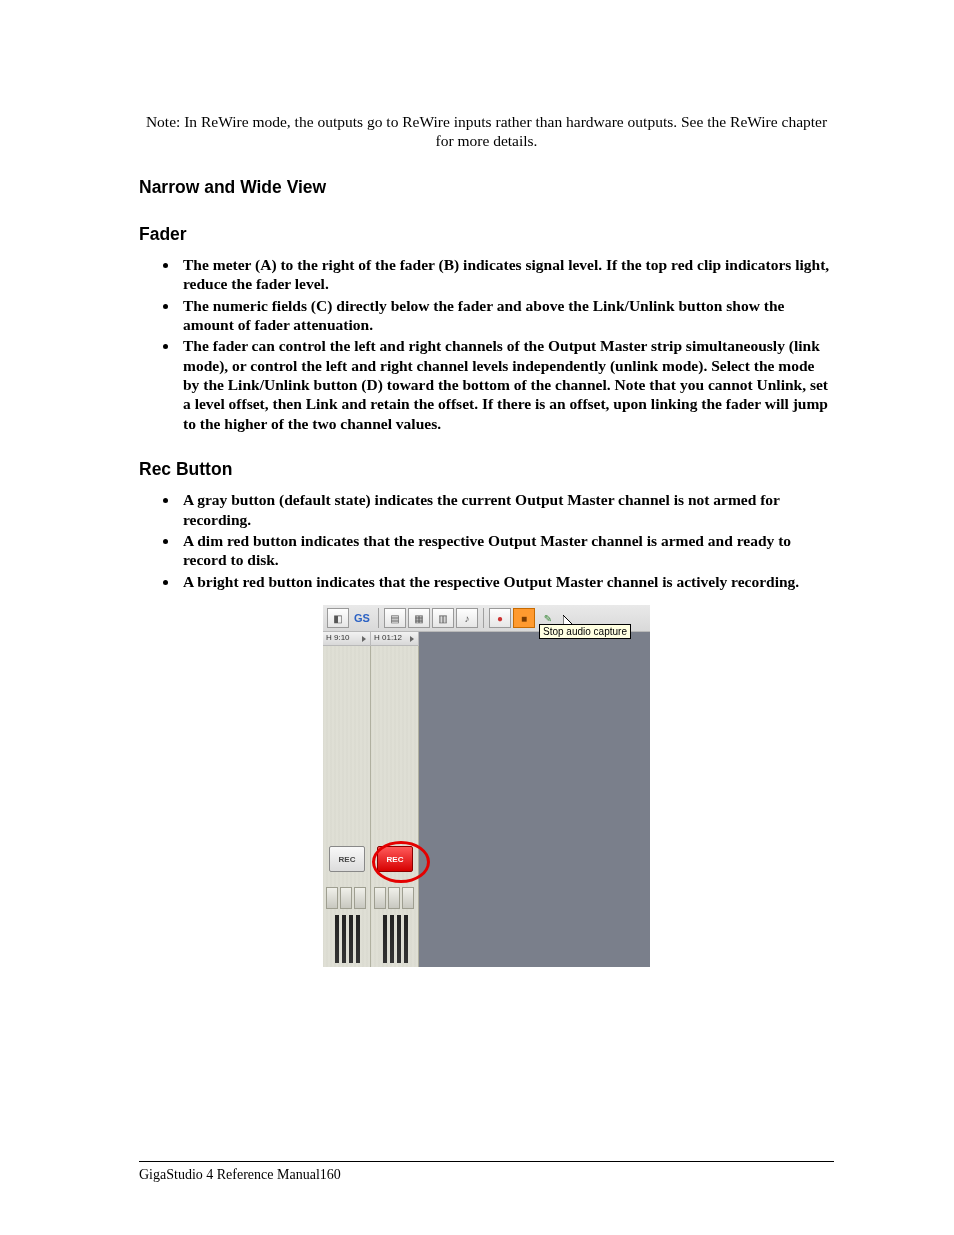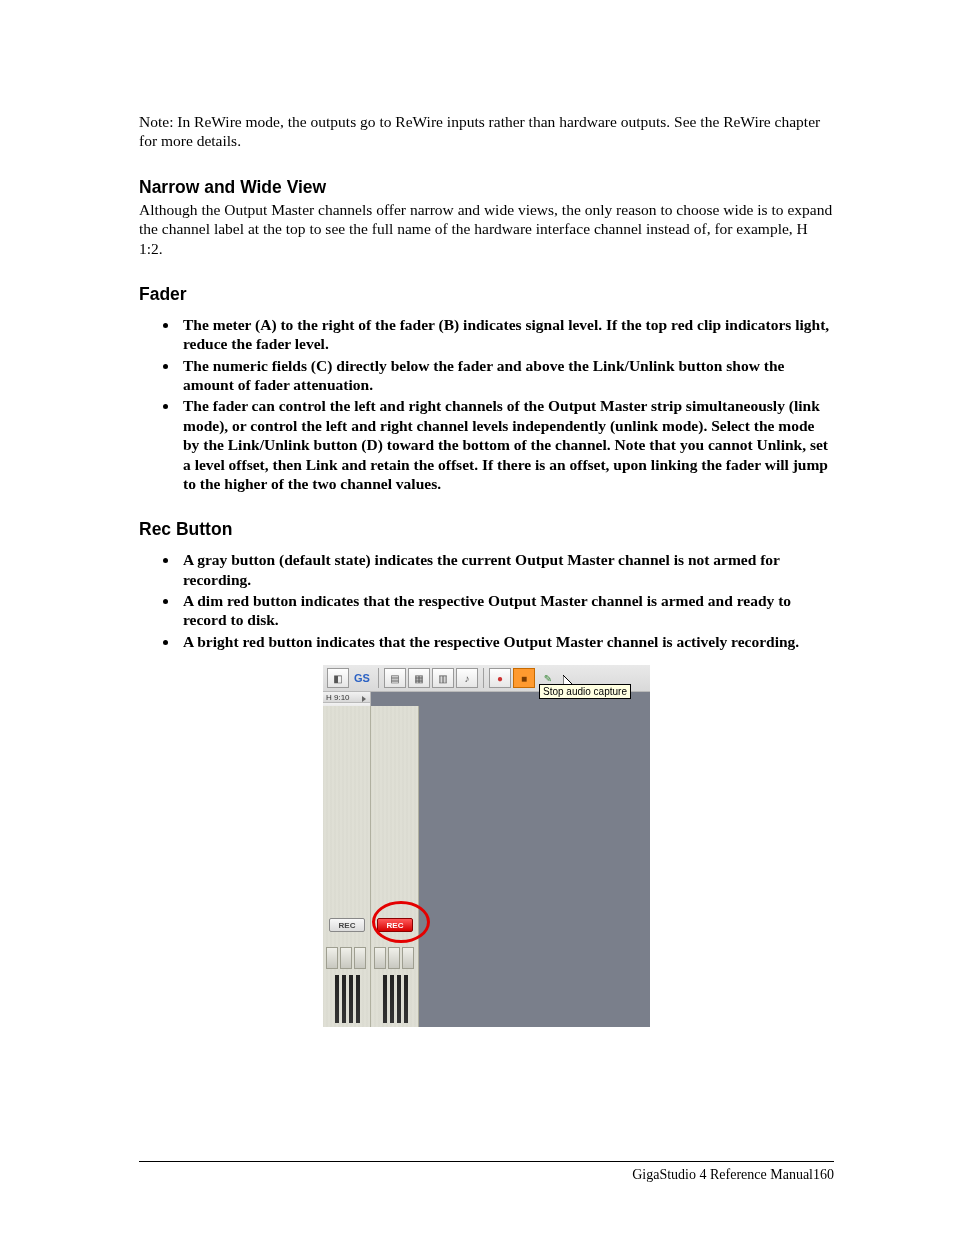--- a/index.html
+++ b/index.html
@@ -13,20 +13,21 @@
     width: 954px;
     height: 1235px;
     position: relative;
     box-sizing: border-box;
     padding: 112px 120px 0 139px;
   }
   .note, p {
     font-size: 15.5px;
     line-height: 1.25;
     margin: 0 0 4px 0;
+    text-align: center;
   }
   h3 {
     font-family: Futura, "Trebuchet MS", Arial, sans-serif;
     font-weight: 600;
     font-size: 17.5px;
     margin: 0 0 2px 0;
   }
   .section { margin-top: 26px; }
   ul {
     margin: 10px 0 0 0;
@@ -47,21 +48,21 @@
     right: 120px;
     bottom: 73px;
     border-top: 1px solid #000;
   }
   .footer {
     position: absolute;
     left: 139px;
     right: 120px;
     bottom: 52px;
     display: flex;
-    justify-content: flex-end;
+    justify-content: flex-start;
     font-size: 14px;
   }
 
   
   .figure {
     width: 327px;
     height: 362px;
     margin: 14px auto 0 auto;
     position: relative;
     background: #7a7f8b;
@@ -106,21 +107,20 @@
     position: absolute;
     top: 10px; left: 240px;
     width: 12px; height: 18px;
   }
 
   .chrow {
     position: absolute;
     top: 27px; left: 0;
     height: 14px;
     display: flex;
-    flex-direction: column;
   }
   .chlabel {
     width: 48px; height: 14px;
     background: linear-gradient(#f2f2f2,#d8d8d8);
     border-right: 1px solid #b9b9b9;
     border-bottom: 1px solid #b9b9b9;
     font-size: 8px; color: #333;
     box-sizing: border-box;
     padding: 1px 2px 0 3px;
     position: relative;
@@ -144,21 +144,21 @@
     border-right: 1px solid #b0b0a0;
     box-sizing: border-box;
   }
   .strip.s1 { left: 0; }
   .strip.s2 { left: 48px; }
 
   .recbtn {
     position: absolute;
     bottom: 95px;
     left: 6px;
-    width: 36px; height: 14px;
+    width: 36px; height: 26px;
     box-sizing: border-box;
     display: flex; align-items: center; justify-content: center;
     font-size: 8px; font-weight: bold;
     border: 1px solid;
     border-radius: 2px;
   }
   .recbtn.gray {
     background: linear-gradient(#f8f8f8,#dcdcdc);
     border-color: #888; color: #444;
   }
@@ -205,21 +205,20 @@
 </style>
 </head>
 <body>
 
 <div class="page">
 
   <p class="note">Note: In ReWire mode, the outputs go to ReWire inputs rather than hardware outputs. See the ReWire chapter for more details.</p>
 
   <div class="section">
     <h3>Narrow and Wide View</h3>
-    <p>Although the Output Master channels offer narrow and wide views, the only reason to choose wide is to expand the channel label at the top to see the full name of the hardware interface channel instead of, for example, H 1:2.</p>
   </div>
 
   <div class="section">
     <h3>Fader</h3>
     <ul>
       <li>The meter (A) to the right of the fader (B) indicates signal level. If the top red clip indicators light, reduce the fader level.</li>
       <li>The numeric fields (C) directly below the fader and above the Link/Unlink button show the amount of fader attenuation.</li>
       <li>The fader can control the left and right channels of the Output Master strip simultaneously (link mode), or control the left and right channel levels independently (unlink mode). Select the mode by the Link/Unlink button (D) toward the bottom of the channel. Note that you cannot Unlink, set a level offset, then Link and retain the offset. If there is an offset, upon linking the fader will jump to the higher of the two channel values.</li>
     </ul>
   </div>

